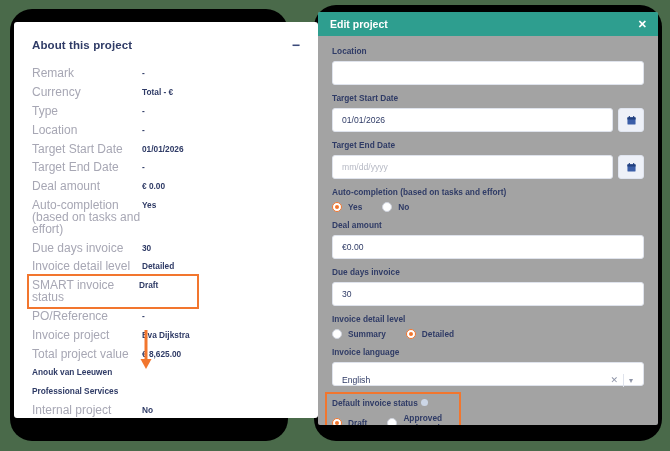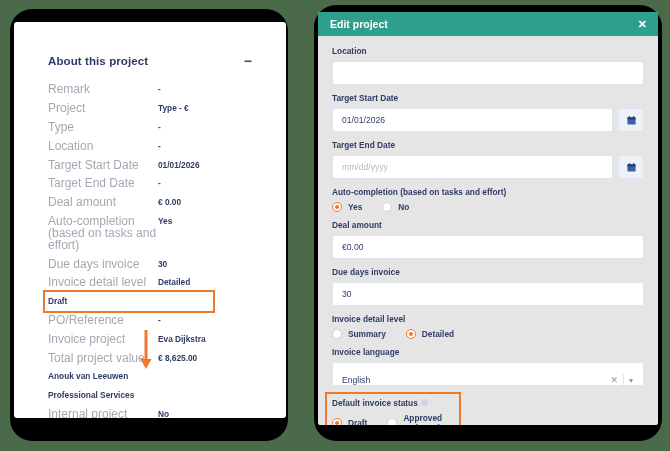--- a/index.html
+++ b/index.html
@@ -23,25 +23,25 @@
     border-radius: 22px;
   }
   #frame-left  { left: 10px;  top: 9px;  width: 278px; height: 432px; }
   #frame-right { left: 314px; top: 5px;  width: 348px; height: 436px; }
 
   
   #left-card {
     position: absolute;
     left: 14px;
     top: 22px;
-    width: 272px;
+    width: 304px;
     height: 396px;
     background: #ffffff;
     border-radius: 3px;
-    padding: 16px;
+    padding: 0;
     overflow: hidden;
   }
 
   .card-head {
     display: flex;
     align-items: center;
     justify-content: space-between;
     padding: 17px 18px 0 18px;
   }
   .card-title {
@@ -117,21 +117,21 @@
     font-family: "Liberation Sans", sans-serif;
   }
 
   
   #right-modal {
     position: absolute;
     left: 318px;
     top: 12px;
     width: 340px;
     height: 413px;
-    background: #e5e5e5;
+    background: #a3a3a3;
     border-radius: 2px;
     overflow: hidden;
   }
 
   .modal-head {
     background: #2e9e8f;
     height: 24px;
     display: flex;
     align-items: center;
     justify-content: space-between;
@@ -292,22 +292,22 @@
     <div class="card-title">About this project</div>
     <div class="minimize-icon">−</div>
   </div>
 
   <div class="prop-list" id="prop-list">
       <div class="prop-row">
         <div class="prop-label">Remark</div>
         <div class="prop-value">-</div>
       </div>
       <div class="prop-row">
-        <div class="prop-label">Project</div>
-        <div class="prop-value">Type - €</div>
+        <div class="prop-label">Currency</div>
+        <div class="prop-value">Total - €</div>
       </div>
       <div class="prop-row">
         <div class="prop-label">Type</div>
         <div class="prop-value">-</div>
       </div>
       <div class="prop-row">
         <div class="prop-label">Location</div>
         <div class="prop-value">-</div>
       </div>
       <div class="prop-row">
@@ -328,20 +328,21 @@
       </div>
       <div class="prop-row">
         <div class="prop-label">Due days invoice</div>
         <div class="prop-value">30</div>
       </div>
       <div class="prop-row">
         <div class="prop-label">Invoice detail level</div>
         <div class="prop-value">Detailed</div>
       </div>
       <div class="prop-row highlight">
+        <div class="prop-label">SMART invoice status</div>
         <div class="prop-value">Draft</div>
       </div>
       <div class="prop-row">
         <div class="prop-label">PO/Reference</div>
         <div class="prop-value">-</div>
       </div>
       <div class="prop-row">
         <div class="prop-label">Invoice project</div>
         <div class="prop-value">Eva Dijkstra</div>
       </div>

